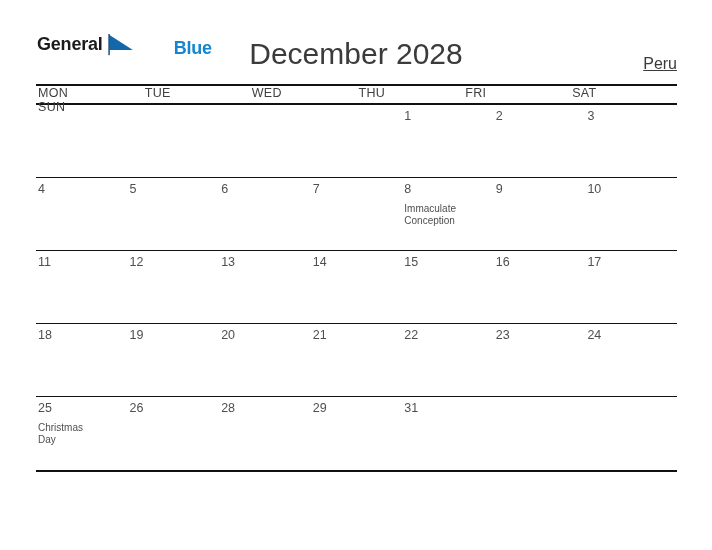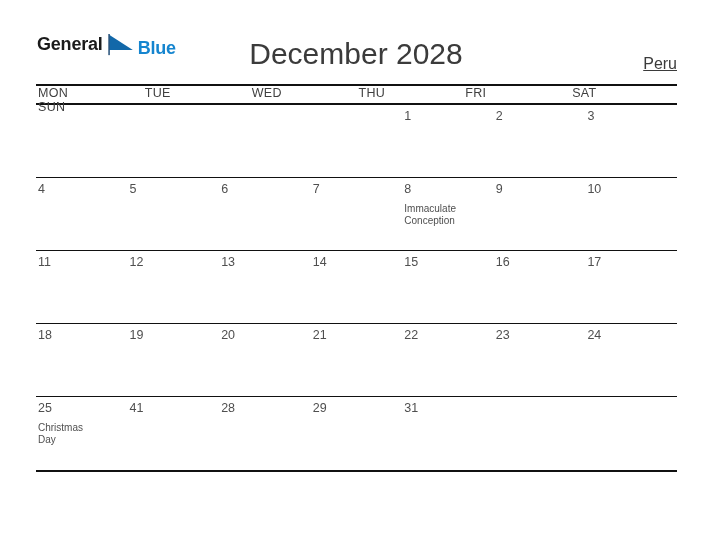--- a/index.html
+++ b/index.html
@@ -29,21 +29,21 @@
     display:flex; align-items:flex-end;
   }
   .logo-row1{display:flex; align-items:flex-start;}
   .logo-general{
     font-size:18px; font-weight:600; color:var(--logo-dark);
     letter-spacing:-0.2px; line-height:20px;
   }
   .logo-mark{width:34px; height:22px; overflow:visible; margin-left:1px;}
   .logo-blue{
     font-size:18px; font-weight:600; color:var(--logo-blue);
-    letter-spacing:-0.2px; line-height:16px; margin-top:-7px; margin-right:2px;
+    letter-spacing:-0.2px; line-height:16px; margin-top:-7px; margin-right:2px;margin-left:36px;
   }
   .page-title{
     position:absolute; left:0; right:0; top:37px;
     text-align:center;
     font-size:30px; font-weight:400; color:var(--title-color);
   }
   .region-label{
     position:absolute; right:35px; top:55px;
     font-size:16px; color:var(--title-color);text-decoration:underline;
   }
@@ -198,21 +198,21 @@
         <div class="day-cell">
           <div class="day-number">24</div>
         </div>
       </div>
       <div class="week-row">
         <div class="day-cell">
           <div class="day-number">25</div>
           <div class="holiday-label">Christmas Day</div>
         </div>
         <div class="day-cell">
-          <div class="day-number">41</div>
+          <div class="day-number">26</div>
         </div>
         <div class="day-cell">
           <div class="day-number">28</div>
         </div>
         <div class="day-cell">
           <div class="day-number">29</div>
         </div>
         <div class="day-cell">
           <div class="day-number">31</div>
         </div>

